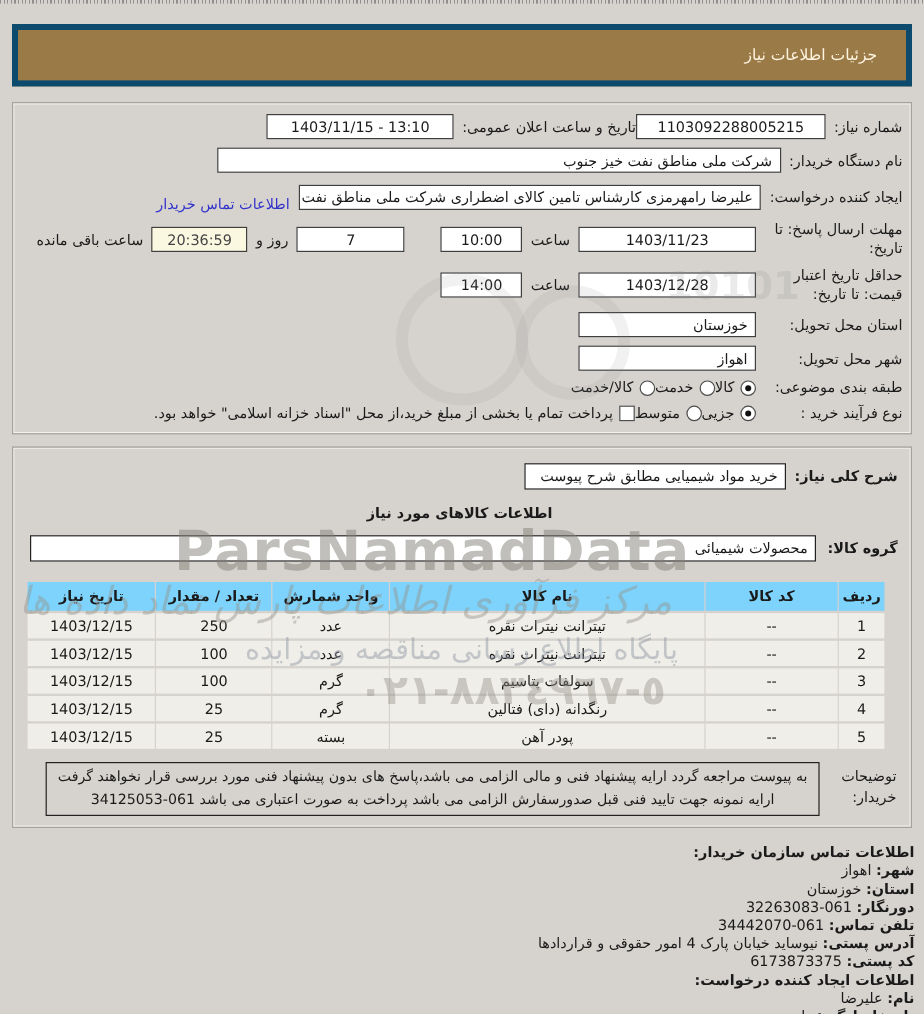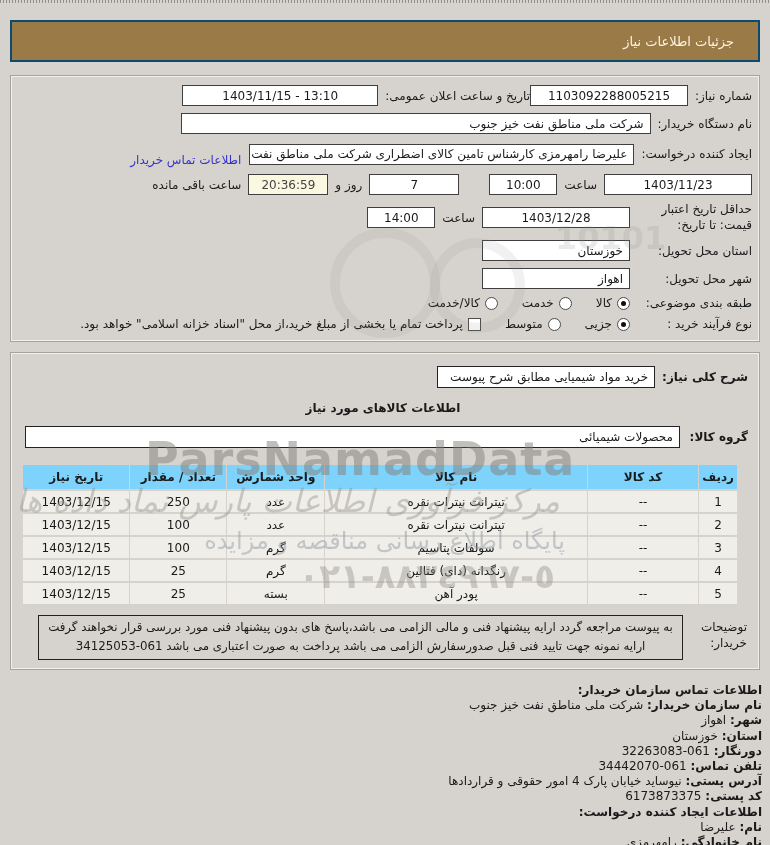--- a/index.html
+++ b/index.html
@@ -11,23 +11,23 @@
     color:#1a1a1a;
     direction:rtl;
     position:relative;
   }
   .top-dots{
     height:3px;
     background-image:repeating-linear-gradient(90deg,#8f8f8f 0 1px,transparent 1px 3px);
     margin-bottom:17px;
   }
   .title-bar{
-    margin:0 10px; height:42px;
+    margin:0 10px; height:52px;
     background:#9a7a47;
-    border:2px solid #0c4a6e;
+    border:5px solid #0c4a6e;
     display:flex; align-items:center;
     padding-right:24px;
     color:#fdf3df; font-size:13px;
   }
   .groupbox{
     margin:13px 10px 0 10px;
     border:1px solid #a5a29a;
     box-shadow:inset 1px 1px 0 #f2f1ed, inset -1px -1px 0 #f2f1ed;
     padding:9px 7px 10px 7px;
     position:relative;
@@ -42,21 +42,21 @@
     overflow:hidden; white-space:nowrap;
   }
   .center{ justify-content:center; }
   .countdown{ background:#fbf8e1; color:#444; }
   .link{ color:#3333cc; cursor:pointer; margin-right:8px; white-space:nowrap;margin-top:12px; }
   .radio{ width:13px; height:13px; border:1px solid #4c4c4c; border-radius:50%; background:#fff;
           display:inline-flex; align-items:center; justify-content:center; flex:0 0 auto; }
   .radio .dot{ width:5px; height:5px; border-radius:50%; background:transparent; }
   .radio.selected .dot{ background:#101010; }
   .check{ width:13px; height:13px; border:1px solid #4c4c4c; background:#fff; flex:0 0 auto; }
-  .opt{ display:flex; align-items:center; margin-left:24px; }
+  .opt{ display:flex; align-items:center; }
   .opt .olbl{ margin-right:5px; white-space:nowrap; }
   .bold{ font-weight:bold; }
   .wbox{ background:#fff; border:1px solid #222; height:22px; display:flex; align-items:center; padding:0 6px; white-space:nowrap; overflow:hidden; }
   .sec2-row{ display:flex; align-items:center; padding-right:4px; }
   .items-heading{ font-weight:bold; margin:13px 4px 11px 0;text-align:center; }
   table.items{ border-collapse:separate; border-spacing:1px 2px; width:716px; margin:15px 14px 0 0; font-size:12px; }
   table.items th{
     background:#7dd3fc; font-weight:bold; height:24px; text-align:center; padding:0 3px;
   }
   table.items td{
@@ -92,41 +92,42 @@
 </div>
 
 <div class="groupbox">
 
   <div class="frow">
     <span class="lbl">شماره نیاز:</span>
     <div class="ibox center" style="width:158px;">
       <span class="ltr">1103092288005215</span>
     </div>
     <span class="lbl" style="">تاریخ و ساعت اعلان عمومی:</span>
-    <div class="ibox center" style="width:196px;">
+    <div class="ibox center" style="width:156px;">
       <span class="ltr">1403/11/15 - 13:10</span>
     </div>
   </div>
 
   <div class="frow">
     <span class="lbl">نام دستگاه خریدار:</span>
     <div class="ibox" style="width:470px;">
       <span>شرکت ملی مناطق نفت خیز جنوب</span>
     </div>
   </div>
 
   <div class="frow">
     <span class="lbl">ایجاد کننده درخواست:</span>
     <div class="ibox" style="width:385px;">
       <span>علیرضا رامهرمزی کارشناس تامین کالای اضطراری شرکت ملی مناطق نفت خیز ،</span>
     </div>
     <span class="link">اطلاعات تماس خریدار</span>
   </div>
 
   <div class="frow" style="margin-top:2px;">
+    <span class="lbl lbl2">مهلت ارسال پاسخ: تا تاریخ:</span>
     <div class="ibox center" style="width:148px;">
       <span class="ltr">1403/11/23</span>
     </div>
     <span class="lbl" style="margin-right:7px;">ساعت</span>
     <div class="ibox center" style="width:68px;">
       <span class="ltr">10:00</span>
     </div>
     <div class="ibox center" style="width:90px;margin-right:30px;">
       <span class="ltr">7</span>
     </div>
@@ -291,24 +292,20 @@
     <div class="notes-box">
       <div>به پیوست مراجعه گردد ارایه پیشنهاد فنی و مالی الزامی می باشد،پاسخ های بدون پیشنهاد فنی مورد بررسی قرار نخواهند گرفت</div>
       <div>ارایه نمونه جهت تایید فنی قبل صدورسفارش الزامی می باشد پرداخت به صورت اعتباری می باشد 061-34125053</div>
     </div>
   </div>
 </div>
 
 <div class="contact">
   <div class="line bold">اطلاعات تماس سازمان خریدار:</div>
   <div class="line">
-    <span class="bold">نام سازمان خریدار:</span>
-    <span>شرکت ملی مناطق نفت خیز جنوب</span>
-  </div>
-  <div class="line">
     <span class="bold">شهر:</span>
     <span>اهواز</span>
   </div>
   <div class="line">
     <span class="bold">استان:</span>
     <span>خوزستان</span>
   </div>
   <div class="line">
     <span class="bold">دورنگار:</span>
     <span class="ltr">32263083-061</span>

